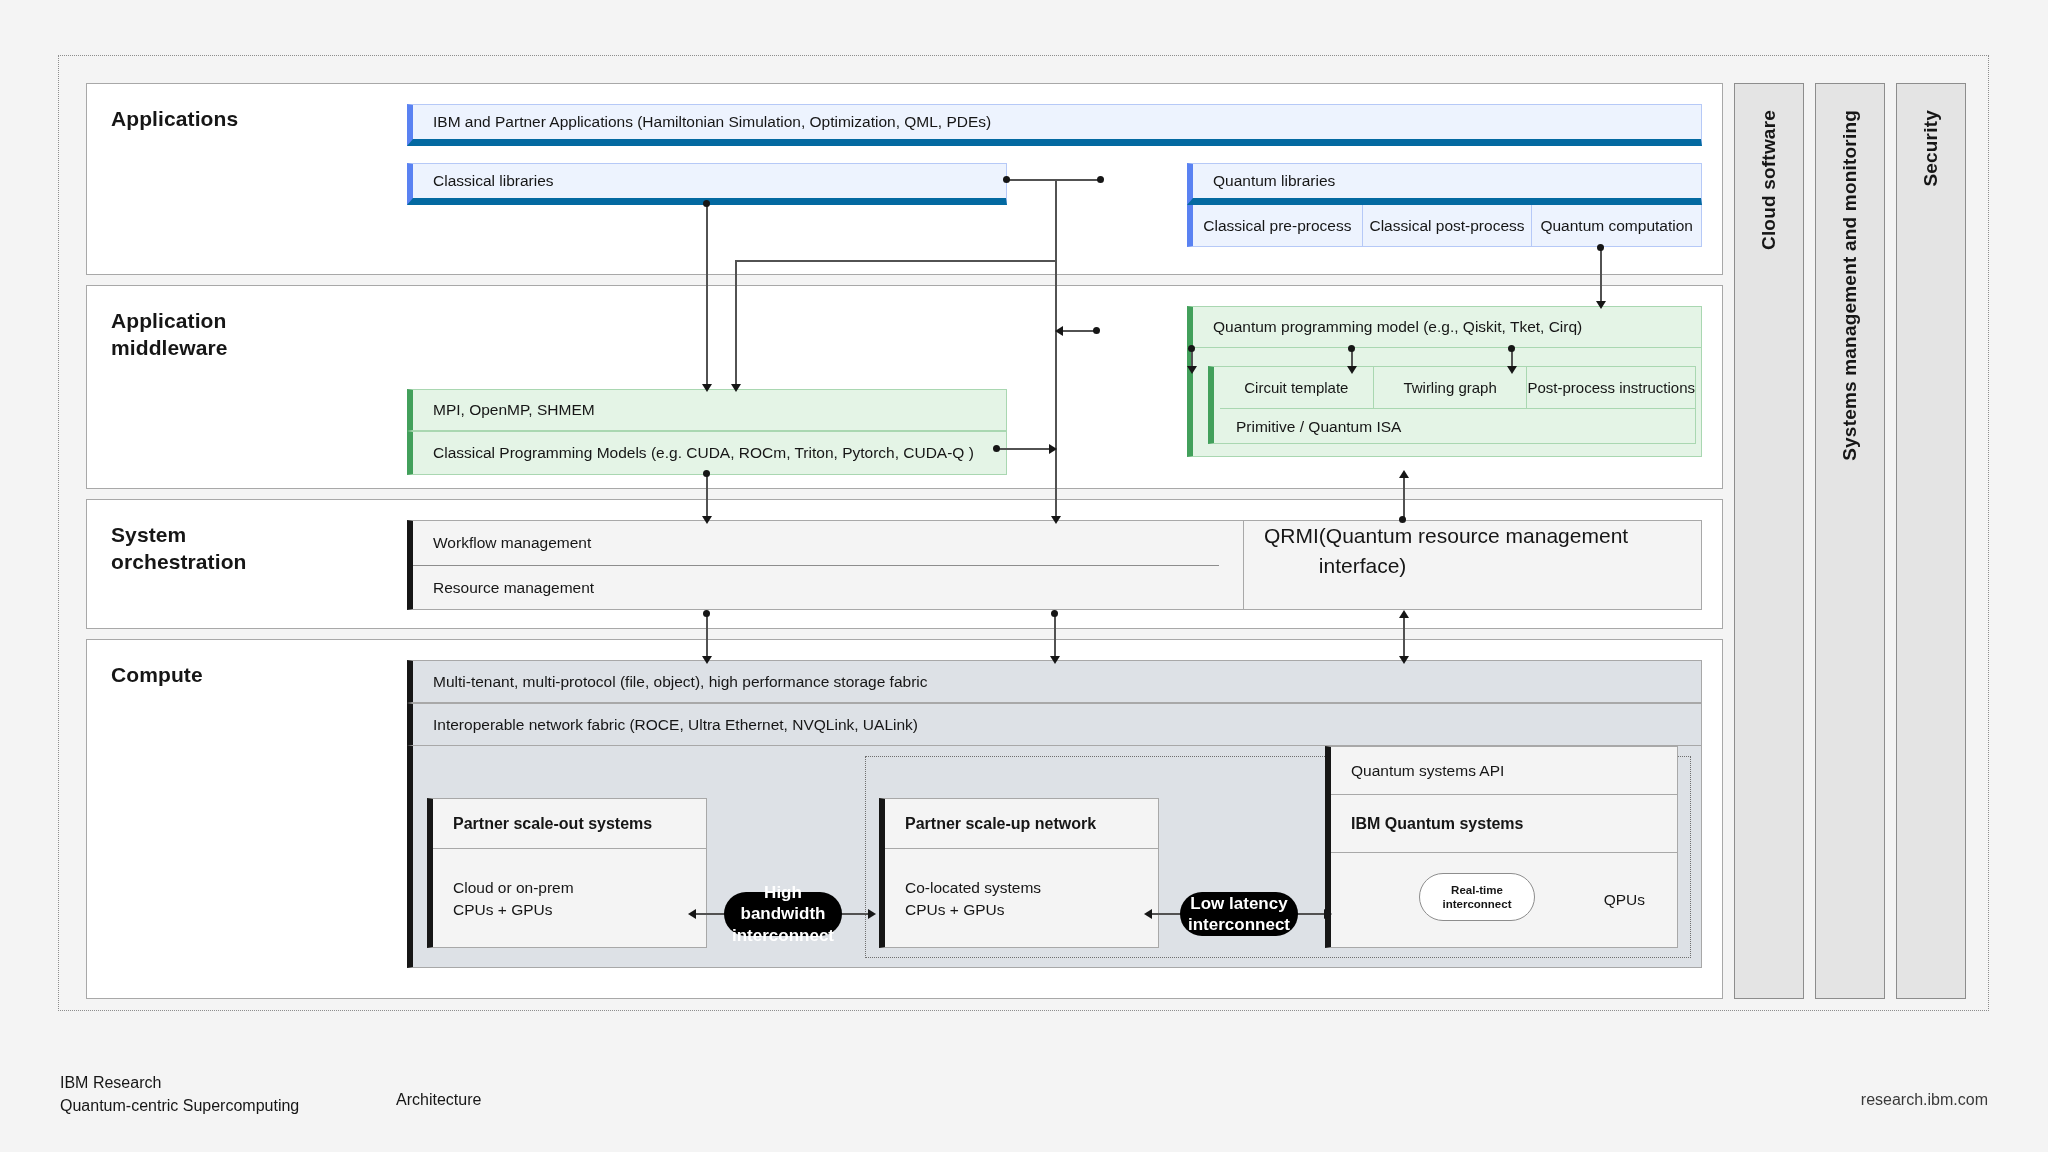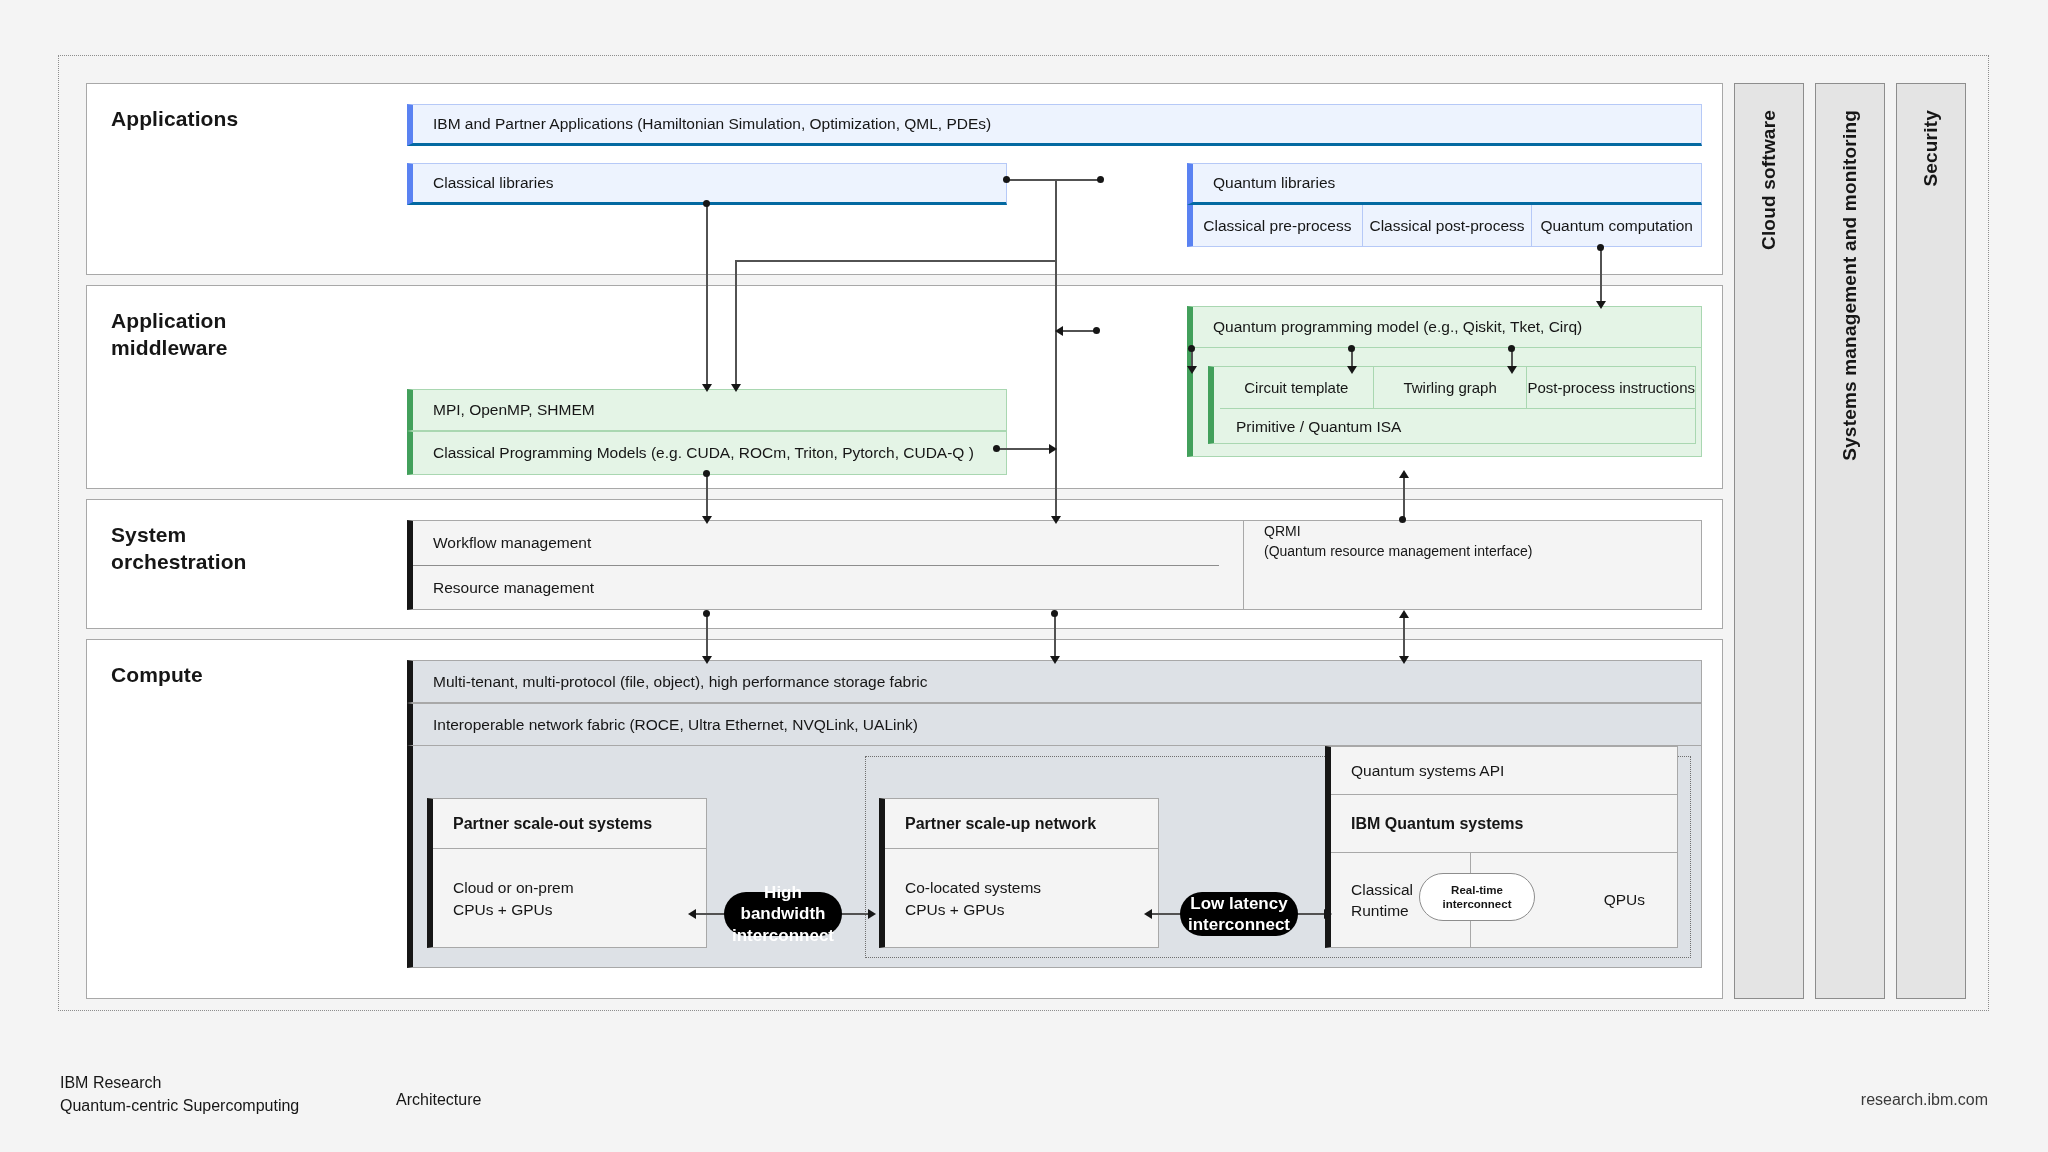--- a/index.html
+++ b/index.html
@@ -47,21 +47,21 @@
     display: flex;
     align-items: center;
     font-size: 15.5px;
     padding-left: 20px;
     white-space: nowrap;
   }
   .accent-blue  { border-left: 6px solid #5a82f2; }
   .accent-green { border-left: 6px solid #42a05b; }
   .accent-black { border-left: 6px solid #161616; }
 
-  .blue-fill  { background: #edf3fe; border-top:1px solid #b6c9f7; border-right:1px solid #b6c9f7; border-bottom:3px solid #0369a1; }
+  .blue-fill  { background: #edf3fe; border-top:1px solid #b6c9f7; border-right:1px solid #b6c9f7; border-bottom:7px solid #0369a1; }
   .green-fill { background: #e4f4e6; border-top:1px solid #a9d7b1; border-right:1px solid #a9d7b1; border-bottom:1px solid #a9d7b1; }
   .gray-fill  { background: #dde1e6; border-top:1px solid #a8a8a8; border-right:1px solid #a8a8a8; border-bottom:1px solid #a8a8a8; }
 
   
   #app-ibm-partner { left: 320px; top: 20px; width: 1295px; height: 42px; }
   #app-classical-libs { left: 320px; top: 79px; width: 600px; height: 42px; }
   #app-quantum-libs  { left: 1100px; top: 79px; width: 515px; height: 42px; }
   #app-quantum-sub {
     position: absolute; left: 1100px; top: 121px; width: 515px; height: 42px;
     display: flex; background: #edf3fe;
@@ -118,21 +118,21 @@
     border-top: 1px solid #a8a8a8;
     border-right: 1px solid #a8a8a8;
     border-bottom: 1px solid #a8a8a8;
     background: #f4f4f4;
     display: flex;
     gap: 24px;
   }
   #orch-left { width: 806px; position: relative; }
   #orch-wf  { position:absolute; left:0; top:0; width:100%; height:45px; display:flex; align-items:center; padding-left:20px; font-size:15.5px; border-bottom:1px solid #8d8d8d;}
   #orch-rm  { position:absolute; left:0; top:45px; width:100%; height:44px; display:flex; align-items:center; padding-left:20px; font-size:15.5px;}
-  #orch-qrmi{ flex:1; border-left:1px solid #a8a8a8; display:flex; flex-direction:column; justify-content:flex-start; padding-left:20px; font-size:14px; line-height:1.45; }
+  #orch-qrmi{ flex:1; border-left:1px solid #a8a8a8; display:flex; flex-direction:row; justify-content:flex-end; padding-left:20px; font-size:21px; line-height:1.45; }
 
   
   #cmp-storage  { left: 320px; top: 20px; width: 1295px; height: 43px; }
   #cmp-network  { left: 320px; top: 63px; width: 1295px; height: 43px; border-top:1px solid #a8a8a8; }
   #cmp-area {
     position: absolute; left: 320px; top: 106px; width: 1295px; height: 222px;
     background: #dde1e6;
     border-left: 6px solid #161616;
     border-right: 1px solid #a8a8a8;
     border-bottom: 1px solid #a8a8a8;
@@ -316,22 +316,20 @@
       <div class="sys-card" id="card-scaleup">
         <div class="sys-head">Partner scale-up network</div>
         <div class="sys-body">Co-located systems
 CPUs + GPUs</div>
       </div>
 
       <div class="sys-card" id="card-ibmq">
         <div id="ibmq-api">Quantum systems API</div>
         <div id="ibmq-title">IBM Quantum systems</div>
         <div id="ibmq-bottom">
-          <div id="ibmq-classical">Classical
-Runtime</div>
           <div id="ibmq-qpus">QPUs</div>
           <div id="rt-pill">Real-time
 interconnect</div>
         </div>
       </div>
     </div>
   </div>
 
   <div class="pill-black" id="pill-hbw">High bandwidth
 interconnect</div>

